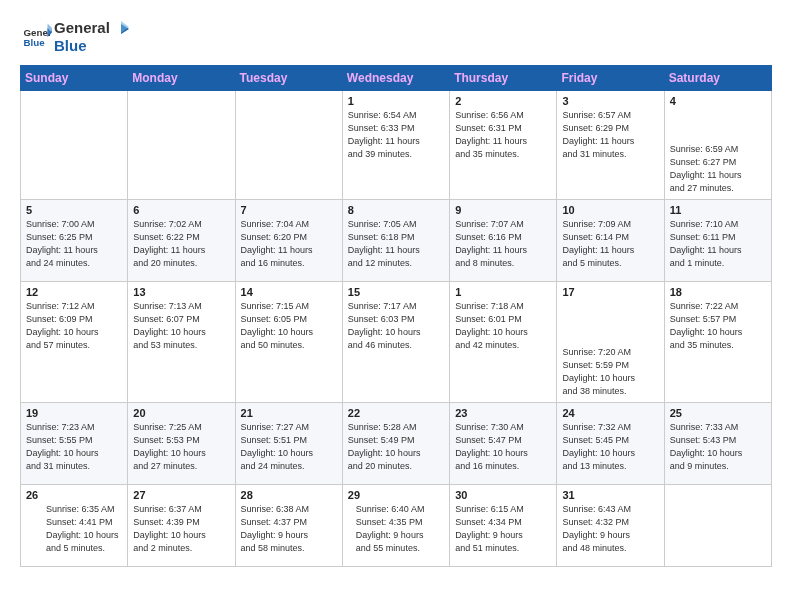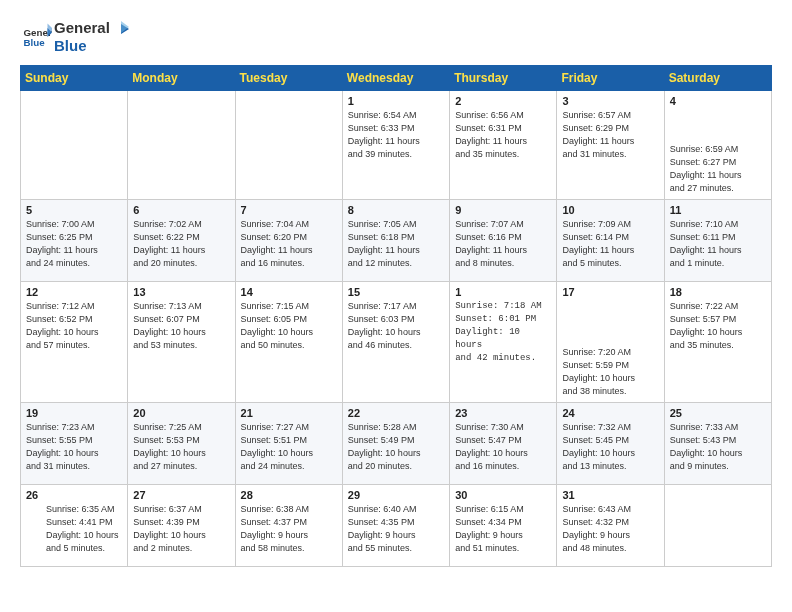--- a/index.html
+++ b/index.html
@@ -41,21 +41,21 @@
       font-size: 14px;
       color: #444;
     }
     .calendar {
       width: 100%;
       border-collapse: collapse;
       border: 1px solid #ccc;
     }
     .calendar th {
       background-color: #1a5fa8;
-      color: #fde047;
+      color: #f0abfc;
       font-size: 12px;
       font-weight: bold;
       padding: 5px 4px;
       text-align: left;
       border: 1px solid #1a5fa8;
     }
     .calendar td {
       width: calc(100% / 7);
       vertical-align: top;
       padding: 4px 5px;
@@ -207,21 +207,21 @@
             <div class="day-info" style="white-space: pre-line;">Sunrise: 7:10 AM
 Sunset: 6:11 PM
 Daylight: 11 hours
 and 1 minute.</div>
           </td>
         </tr>
         <tr>
           <td>
             <div class="day-number">12</div>
             <div class="day-info" style="white-space: pre-line;">Sunrise: 7:12 AM
-Sunset: 6:52 PM
+Sunset: 6:09 PM
 Daylight: 10 hours
 and 57 minutes.</div>
           </td>
           <td>
             <div class="day-number">13</div>
             <div class="day-info" style="white-space: pre-line;">Sunrise: 7:13 AM
 Sunset: 6:07 PM
 Daylight: 10 hours
 and 53 minutes.</div>
           </td>
@@ -234,21 +234,21 @@
           </td>
           <td>
             <div class="day-number">15</div>
             <div class="day-info" style="white-space: pre-line;">Sunrise: 7:17 AM
 Sunset: 6:03 PM
 Daylight: 10 hours
 and 46 minutes.</div>
           </td>
           <td>
             <div class="day-number">1</div>
-            <div class="day-info" style="white-space: pre-line; font-family: Liberation Mono, monospace;">Sunrise: 7:18 AM
+            <div class="day-info" style="white-space: pre-line;">Sunrise: 7:18 AM
 Sunset: 6:01 PM
 Daylight: 10 hours
 and 42 minutes.</div>
           </td>
           <td>
             <div class="day-number">17</div>
             <div class="day-info" style="white-space: pre-line; margin-top: 48px;">Sunrise: 7:20 AM
 Sunset: 5:59 PM
 Daylight: 10 hours
 and 38 minutes.</div>
@@ -329,21 +329,21 @@
           </td>
           <td>
             <div class="day-number">28</div>
             <div class="day-info" style="white-space: pre-line;">Sunrise: 6:38 AM
 Sunset: 4:37 PM
 Daylight: 9 hours
 and 58 minutes.</div>
           </td>
           <td>
             <div class="day-number">29</div>
-            <div class="day-info" style="white-space: pre-line;">Sunrise: 6:40 AM
+            <div class="day-info" style="white-space: pre-line; margin-left: 8px;">Sunrise: 6:40 AM
 Sunset: 4:35 PM
 Daylight: 9 hours
 and 55 minutes.</div>
           </td>
           <td>
             <div class="day-number">30</div>
             <div class="day-info" style="white-space: pre-line;">Sunrise: 6:15 AM
 Sunset: 4:34 PM
 Daylight: 9 hours
 and 51 minutes.</div>

